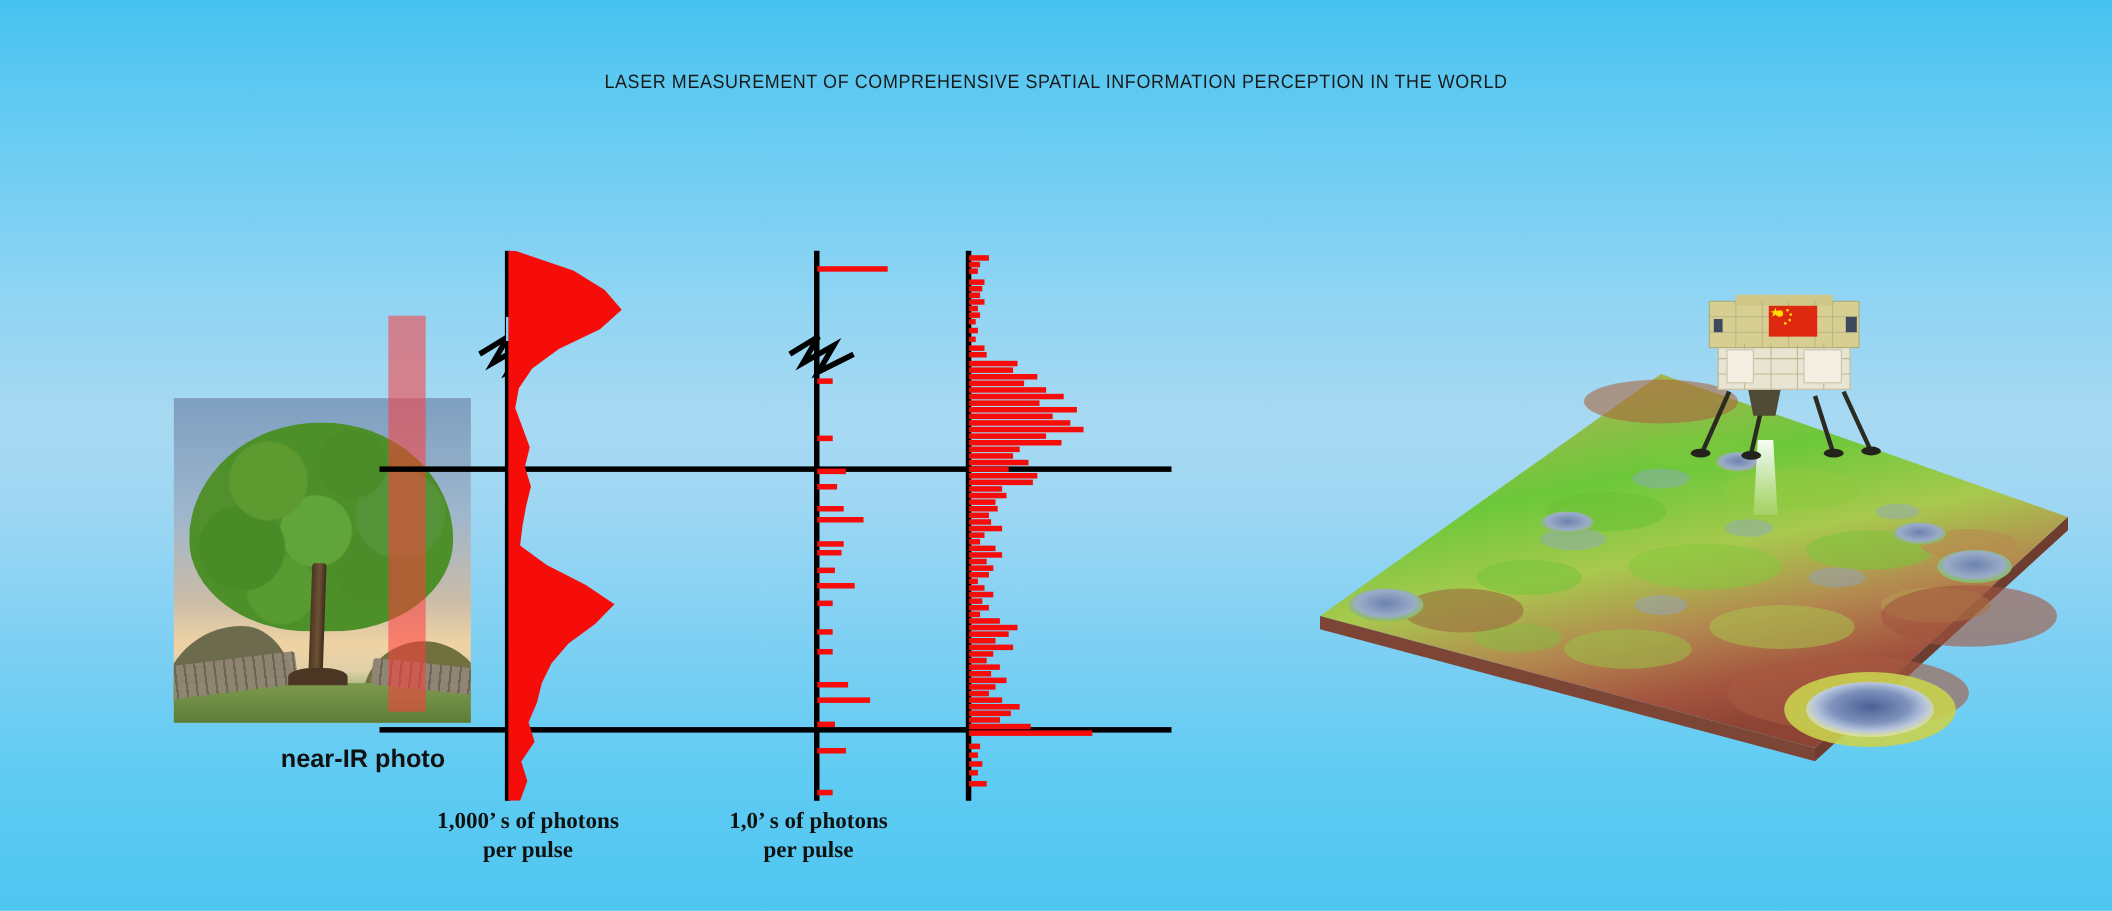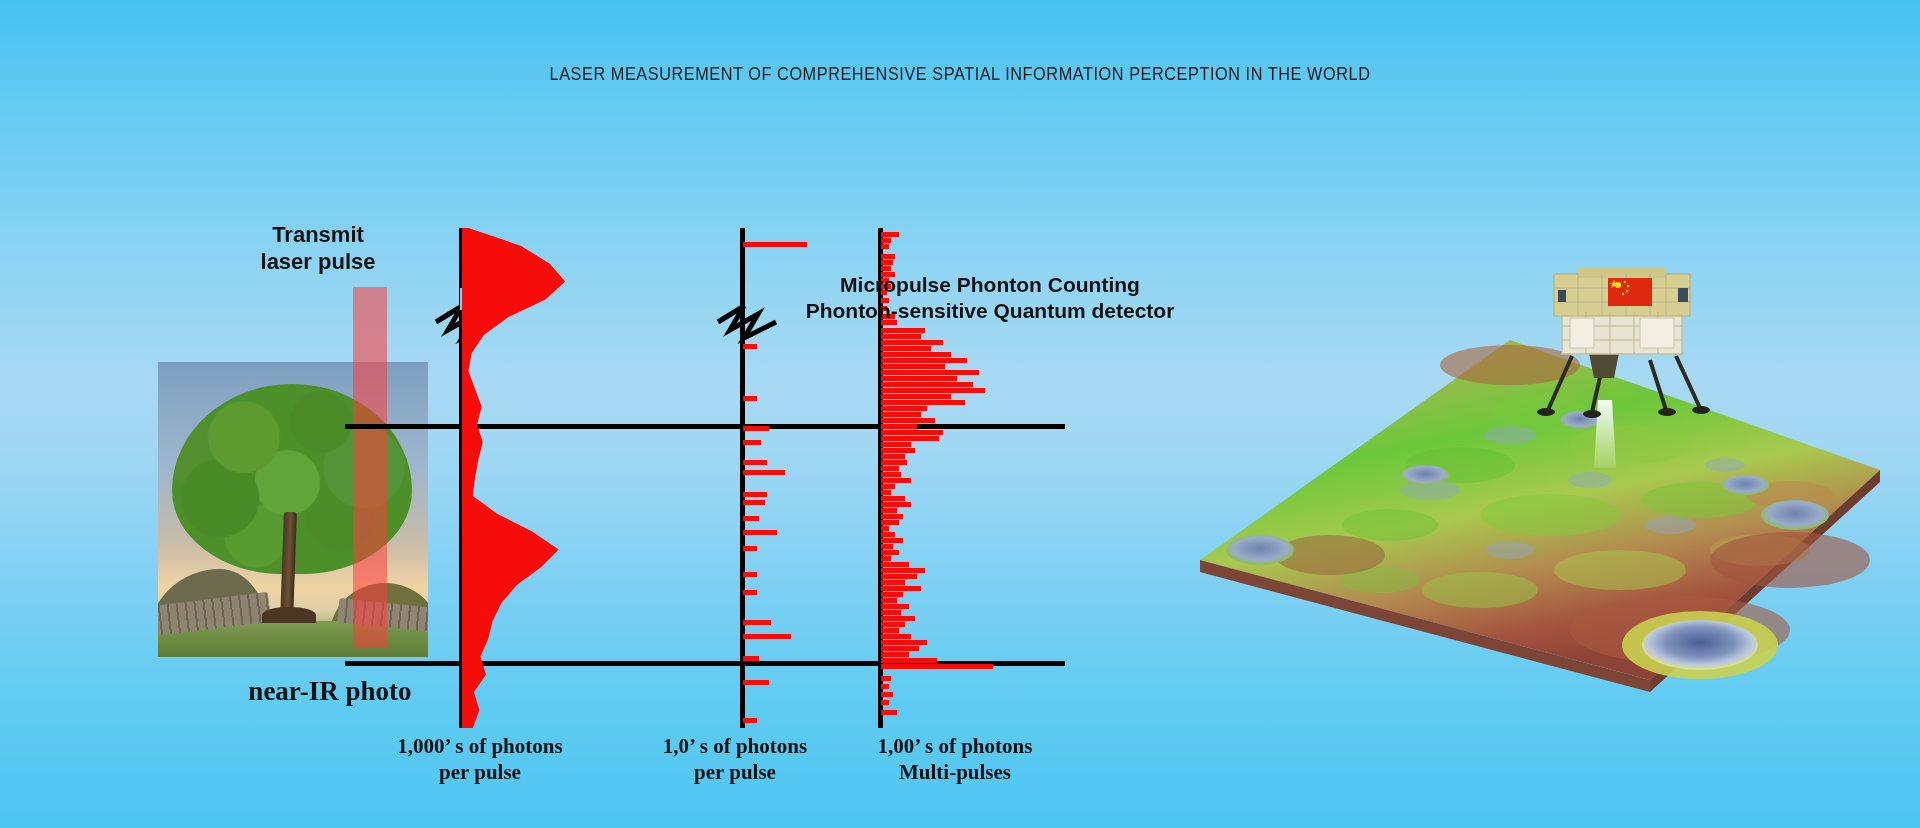--- a/index.html
+++ b/index.html
@@ -31,21 +31,21 @@
   }
 
   
   .diagram{position:absolute;left:0;top:0;width:1180px;height:828px;}
 
   .lbl{position:absolute;font-weight:700;color:#111;line-height:1.22;text-align:center;}
 
   #transmit-label{left:228px;top:222px;width:180px;font-size:22px;}
   #single-pulse-label{left:420px;top:290px;width:280px;font-size:21px;}
   #micropulse-label{left:780px;top:272px;width:420px;font-size:21px;}
-  #nearir-label{left:200px;top:675px;width:260px;font-size:27px;font-family:Liberation Serif, serif;}
+  #nearir-label{left:200px;top:675px;width:260px;font-size:23px;}
 
   .foot{position:absolute;font-weight:700;color:#111;font-size:21px;
         line-height:1.25;text-align:center;font-family:"Liberation Serif",serif;}
   #foot-1{left:340px;top:733px;width:280px;}
   #foot-2{left:610px;top:733px;width:250px;}
   #foot-3{left:830px;top:733px;width:250px;}
 
   
   .photo{
     position:absolute;left:158px;top:362px;width:270px;height:295px;
@@ -251,27 +251,24 @@
         <div class="bar2" style="left: 0px; top: 424px; width: 28px; height: 5px;"></div>
         <div class="bar2" style="left: 0px; top: 430px; width: 56px; height: 5px;"></div>
         <div class="bar2" style="left: 0px; top: 436px; width: 112px; height: 5px;"></div>
         <div class="bar2" style="left: 0px; top: 448px; width: 10px; height: 5px;"></div>
         <div class="bar2" style="left: 0px; top: 456px; width: 8px; height: 5px;"></div>
         <div class="bar2" style="left: 0px; top: 464px; width: 12px; height: 5px;"></div>
         <div class="bar2" style="left: 0px; top: 472px; width: 8px; height: 5px;"></div>
         <div class="bar2" style="left: 0px; top: 482px; width: 16px; height: 5px;"></div>
       </div>
 
-    <div class="lbl" id="transmit-label">Transmit<br>laser pulse</div>
-    <div class="lbl" id="micropulse-label">Micropulse Phonton Counting<br>Phonton-sensitive Quantum detector</div>
     <div class="lbl" id="nearir-label">near-IR photo</div>
 
     <div class="foot" id="foot-1">1,000’ s of photons<br>per pulse</div>
     <div class="foot" id="foot-2">1,0’ s of photons<br>per pulse</div>
-    <div class="foot" id="foot-3">1,00’ s of photons<br>Multi-pulses</div>
   </div>
 
   <div class="terrain-wrap">
     <svg width="740" height="460" viewBox="0 0 740 460">
       <defs>
         <linearGradient id="terrGrad" x1="0" y1="0" x2="0.4" y2="1">
           <stop offset="0%" stop-color="#b9905a"></stop>
           <stop offset="18%" stop-color="#9fb84e"></stop>
           <stop offset="38%" stop-color="#6cc83a"></stop>
           <stop offset="58%" stop-color="#a8c94e"></stop>

